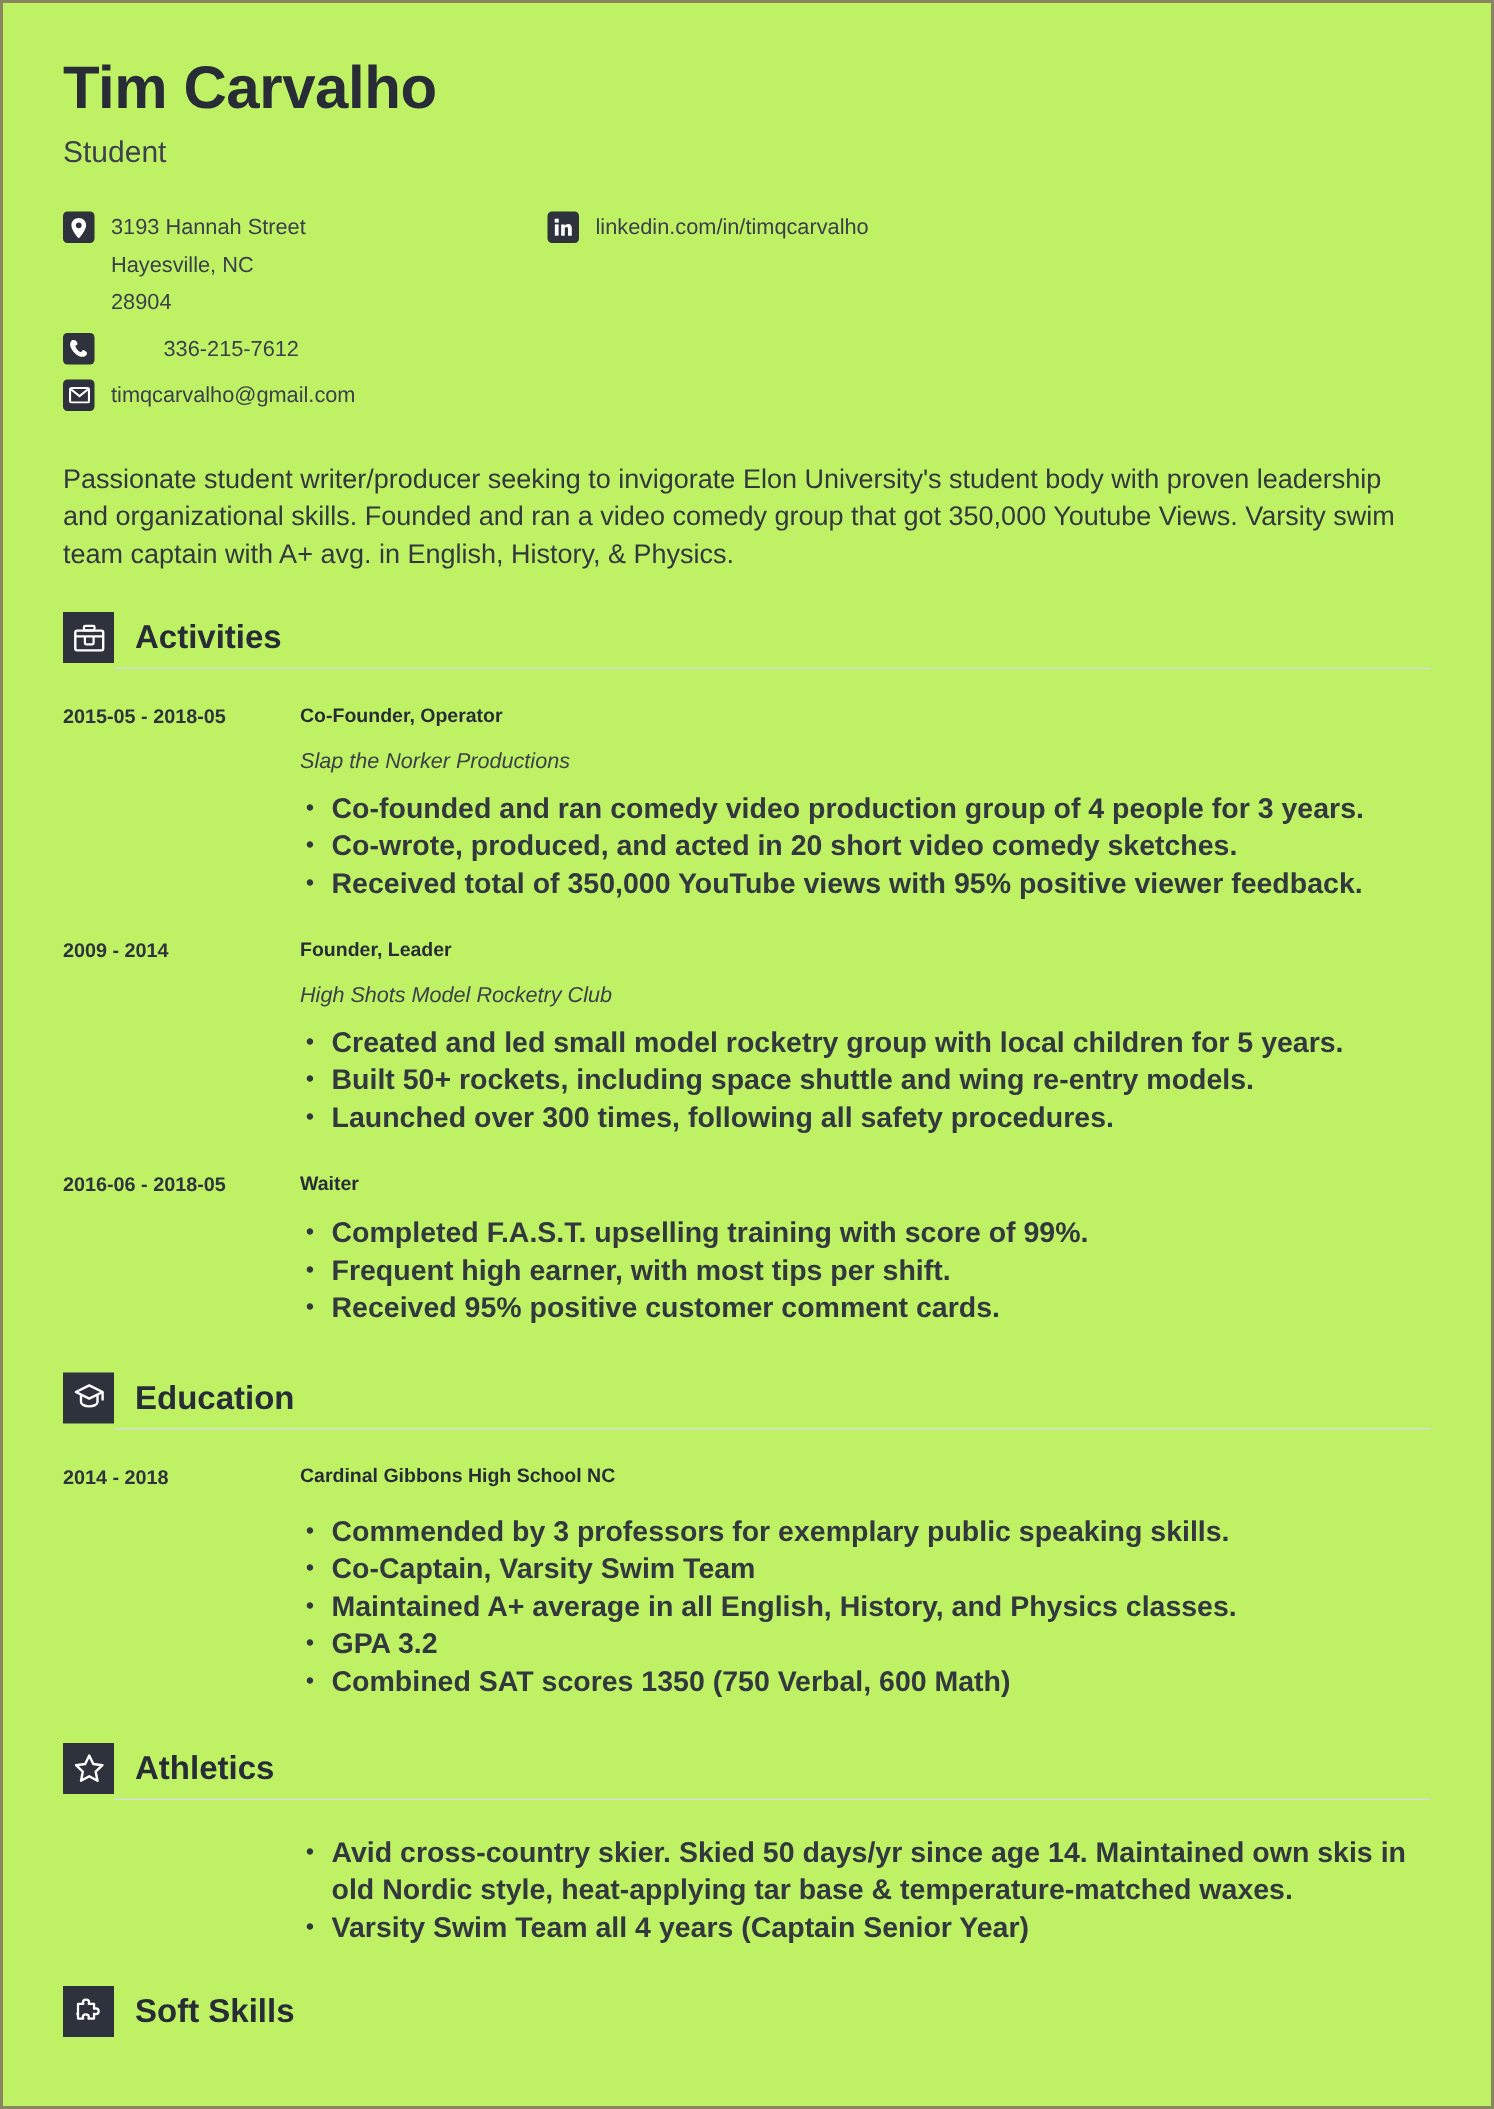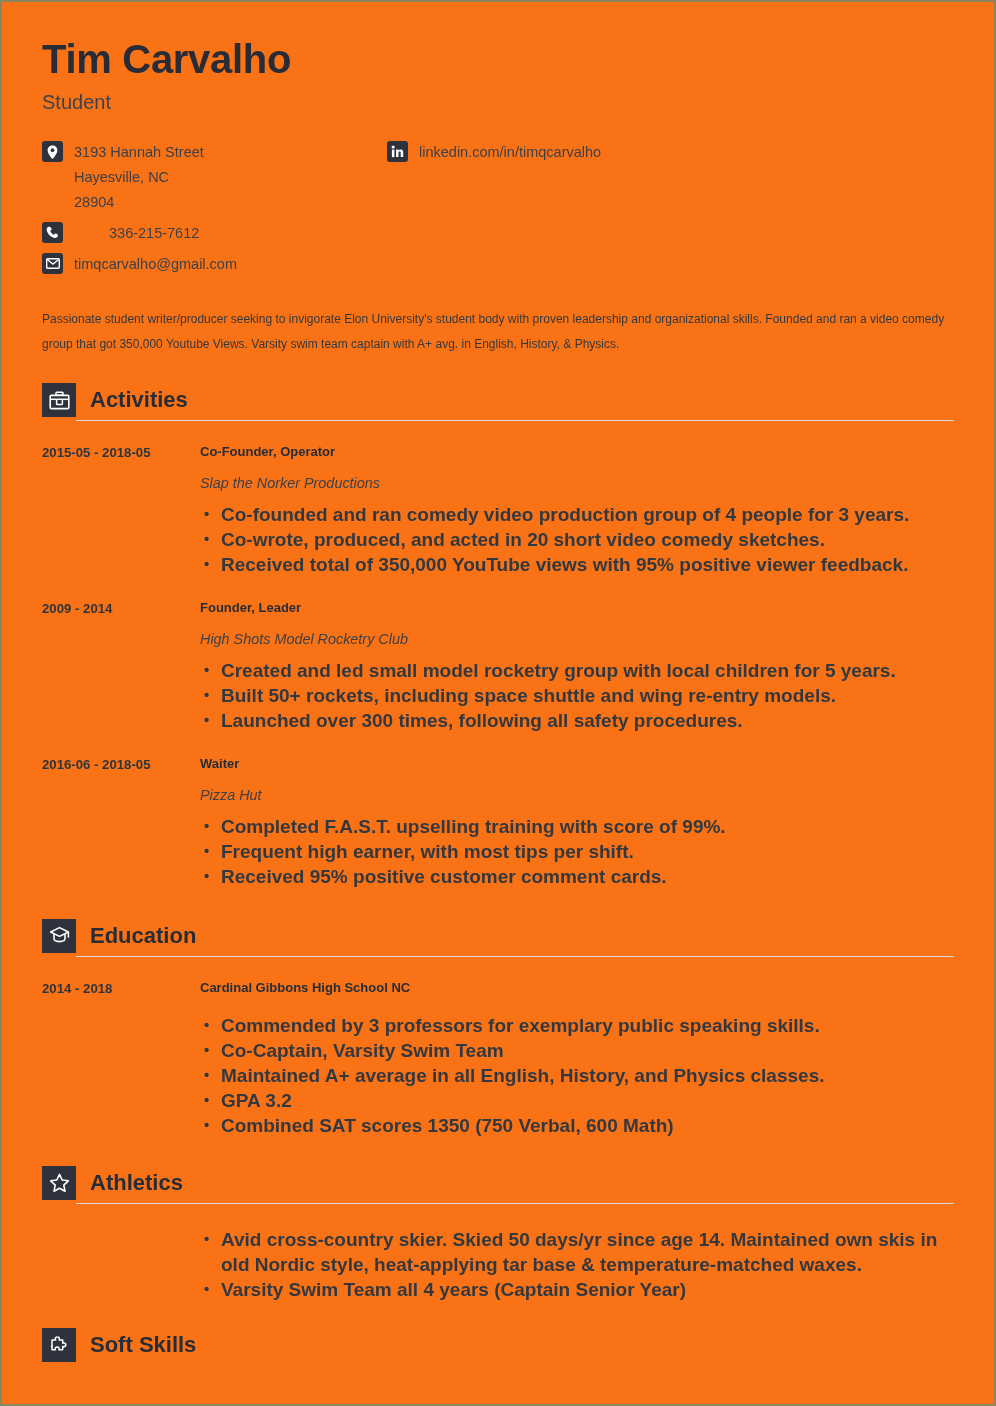--- a/index.html
+++ b/index.html
@@ -8,21 +8,21 @@
     width: 996px;
     height: 1406px;
     background: #ffffff;
     font-family: "Liberation Sans", sans-serif;
   }
 
   .page {
     position: relative;
     width: 996px;
     height: 1406px;
-    background: #f97316;
+    background: #bef264;
     border: 2px solid #8a8560;
     overflow: hidden;
   }
 
   .inner {
     padding: 36px 40px 0 40px;
   }
 
   
   .name {
@@ -42,21 +42,21 @@
 
   
   .contact-wrap {
     margin-top: 26px;
     position: relative;
     min-height: 130px;
   }
   .contact-col-left { width: 330px; }
   .contact-col-right {
     position: absolute;
-    left: 345px;
+    left: 323px;
     top: 0;
   }
   .contact-row {
     display: flex;
     align-items: flex-start;
     margin-bottom: 6px;
   }
   .ci {
     width: 21px;
     height: 21px;
@@ -73,21 +73,21 @@
     margin-left: 11px;
     font-size: 14.5px;
     color: #3a3f4a;
     line-height: 25px;
   }
   .contact-text div { line-height: 25px; }
 
   
   .summary {
     margin-top: 30px;
-    font-size: 12px;
+    font-size: 18px;
     line-height: 25px;
     color: #33383f;
     max-width: 916px;
   }
 
   
   .section { margin-top: 24px; }
   .section-head {
     display: flex;
     align-items: flex-end;
@@ -272,21 +272,20 @@
             <li>Built 50+ rockets, including space shuttle and wing re-entry models.</li>
             <li>Launched over 300 times, following all safety procedures.</li>
           </ul>
         </div>
       </div>
 
       <div class="entry">
         <div class="entry-dates">2016-06 - 2018-05</div>
         <div class="entry-body">
           <div class="entry-role">Waiter</div>
-          <div class="entry-org">Pizza Hut</div>
           <ul class="bullets">
             <li>Completed F.A.S.T. upselling training with score of 99%.</li>
             <li>Frequent high earner, with most tips per shift.</li>
             <li>Received 95% positive customer comment cards.</li>
           </ul>
         </div>
       </div>
     </div>
 
     <div class="section" style="margin-top:28px;">

